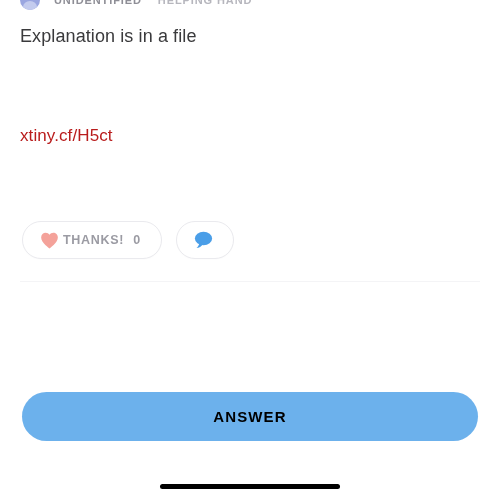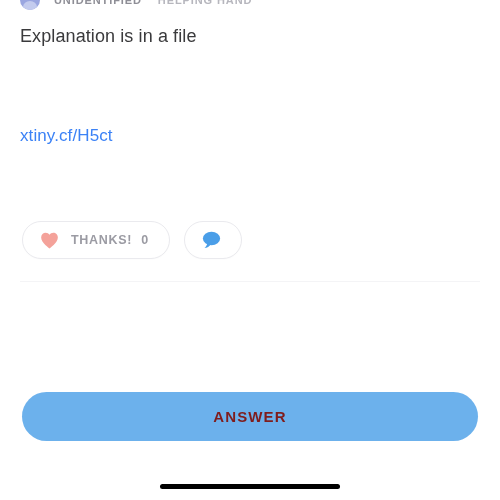--- a/index.html
+++ b/index.html
@@ -85,21 +85,21 @@
     font-size: 18px;
     color: #3a3a3c;
     line-height: 24px;
     letter-spacing: 0.1px;
   }
   .answer-link-line {
     position: absolute;
     left: 20px;
     top: 124px;
     font-size: 17px;
-    color: #3b82f6;
+    color: #b91c1c;
     line-height: 24px;
     letter-spacing: 0.1px;
   }
 
   
   .actions {
     position: absolute;
     left: 22px;
     top: 221px;
     display: flex;
@@ -114,21 +114,21 @@
     align-items: center;
     box-sizing: border-box;
     padding: 0 20px 0 17px;
     box-shadow: 0 1px 1px rgba(0,0,0,0.012);
   }
   .pill-label {
     font-size: 12.5px;
     font-weight: bold;
     letter-spacing: 0.7px;
     color: #9b9ba3;
-    margin-left: 12px;
+    margin-left: 4px;
     white-space: nowrap;
   }
   .pill-count {
     font-size: 12.5px;
     font-weight: bold;
     letter-spacing: 0.7px;
     color: #9b9ba3;
     margin-left: 9px;
   }
   .heart-icon {
@@ -157,21 +157,21 @@
   
   .answer-button {
     position: absolute;
     left: 22px;
     top: 392px;
     width: 456px;
     height: 49px;
     border: none;
     border-radius: 25px;
     background: #6cb1ec;
-    color: #7f1d1d;
+    color: #000000;
     font-family: "Liberation Sans", sans-serif;
     font-size: 15px;
     font-weight: bold;
     letter-spacing: 1.1px;
     cursor: pointer;
     display: flex;
     align-items: center;
     justify-content: center;
   }
 

